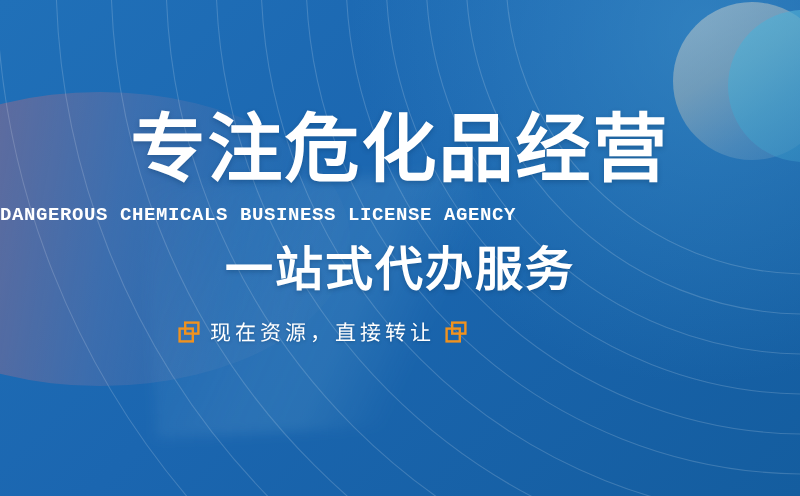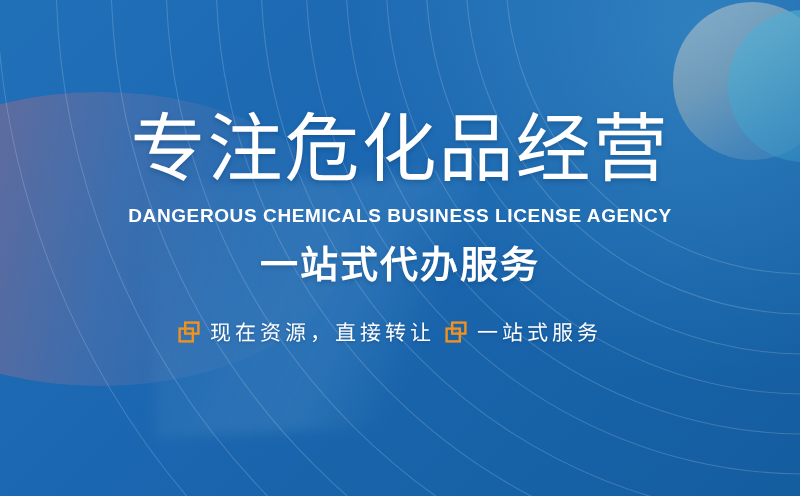--- a/index.html
+++ b/index.html
@@ -113,51 +113,50 @@
   }
 
   .headline {
     position: absolute;
     left: 0;
     right: 0;
     top: 112px;
     text-align: center;
     font-size: 75px;
     line-height: 1;
-    font-weight: 400;
+    font-weight: 700;
     color: #ffffff;
     letter-spacing: 2px;
     text-shadow: 0 2px 5px rgba(8,45,85,0.30);
     white-space: nowrap;
   }
 
   .subline-en {
     position: absolute;
     left: 0;
     right: 0;
     top: 206px;
-    text-align: center;
-    font-family: Liberation Sans, sans-serif;
+    font-family: Liberation Mono, monospace;
     font-size: 19px;
     line-height: 1;
     font-weight: 700;
     color: #ffffff;
     letter-spacing: 0.6px;
     font-variant: small-caps;
     text-transform: uppercase;
     white-space: nowrap;
   }
 
   .headline-sub {
     position: absolute;
     left: 0;
     right: 0;
     top: 246px;
     text-align: center;
-    font-size: 38px;
+    font-size: 48px;
     line-height: 1;
     font-weight: 700;
     color: #ffffff;
     letter-spacing: 2px;
     text-shadow: 0 2px 4px rgba(8,45,85,0.28);
     white-space: nowrap;
   }
 
   .features {
     position: absolute;
@@ -242,18 +241,17 @@
         </svg>
         <span class="feature-text">现在资源，直接转让</span>
       </div>
 
 
       <div class="feature-row">
         <svg class="feature-icon" viewBox="0 0 22 22" aria-hidden="true">
           <rect x="7.2" y="1.6" width="13.2" height="11" fill="none" stroke="#f0921e" stroke-width="2.4"></rect>
           <rect x="1.6" y="7.6" width="13.2" height="12.8" fill="none" stroke="#f0921e" stroke-width="2.4"></rect>
         </svg>
-        <span class="feature-text">一站式服务</span>
       </div>
 
     </div>
   </div>
 </div>
 
 </body></html>

